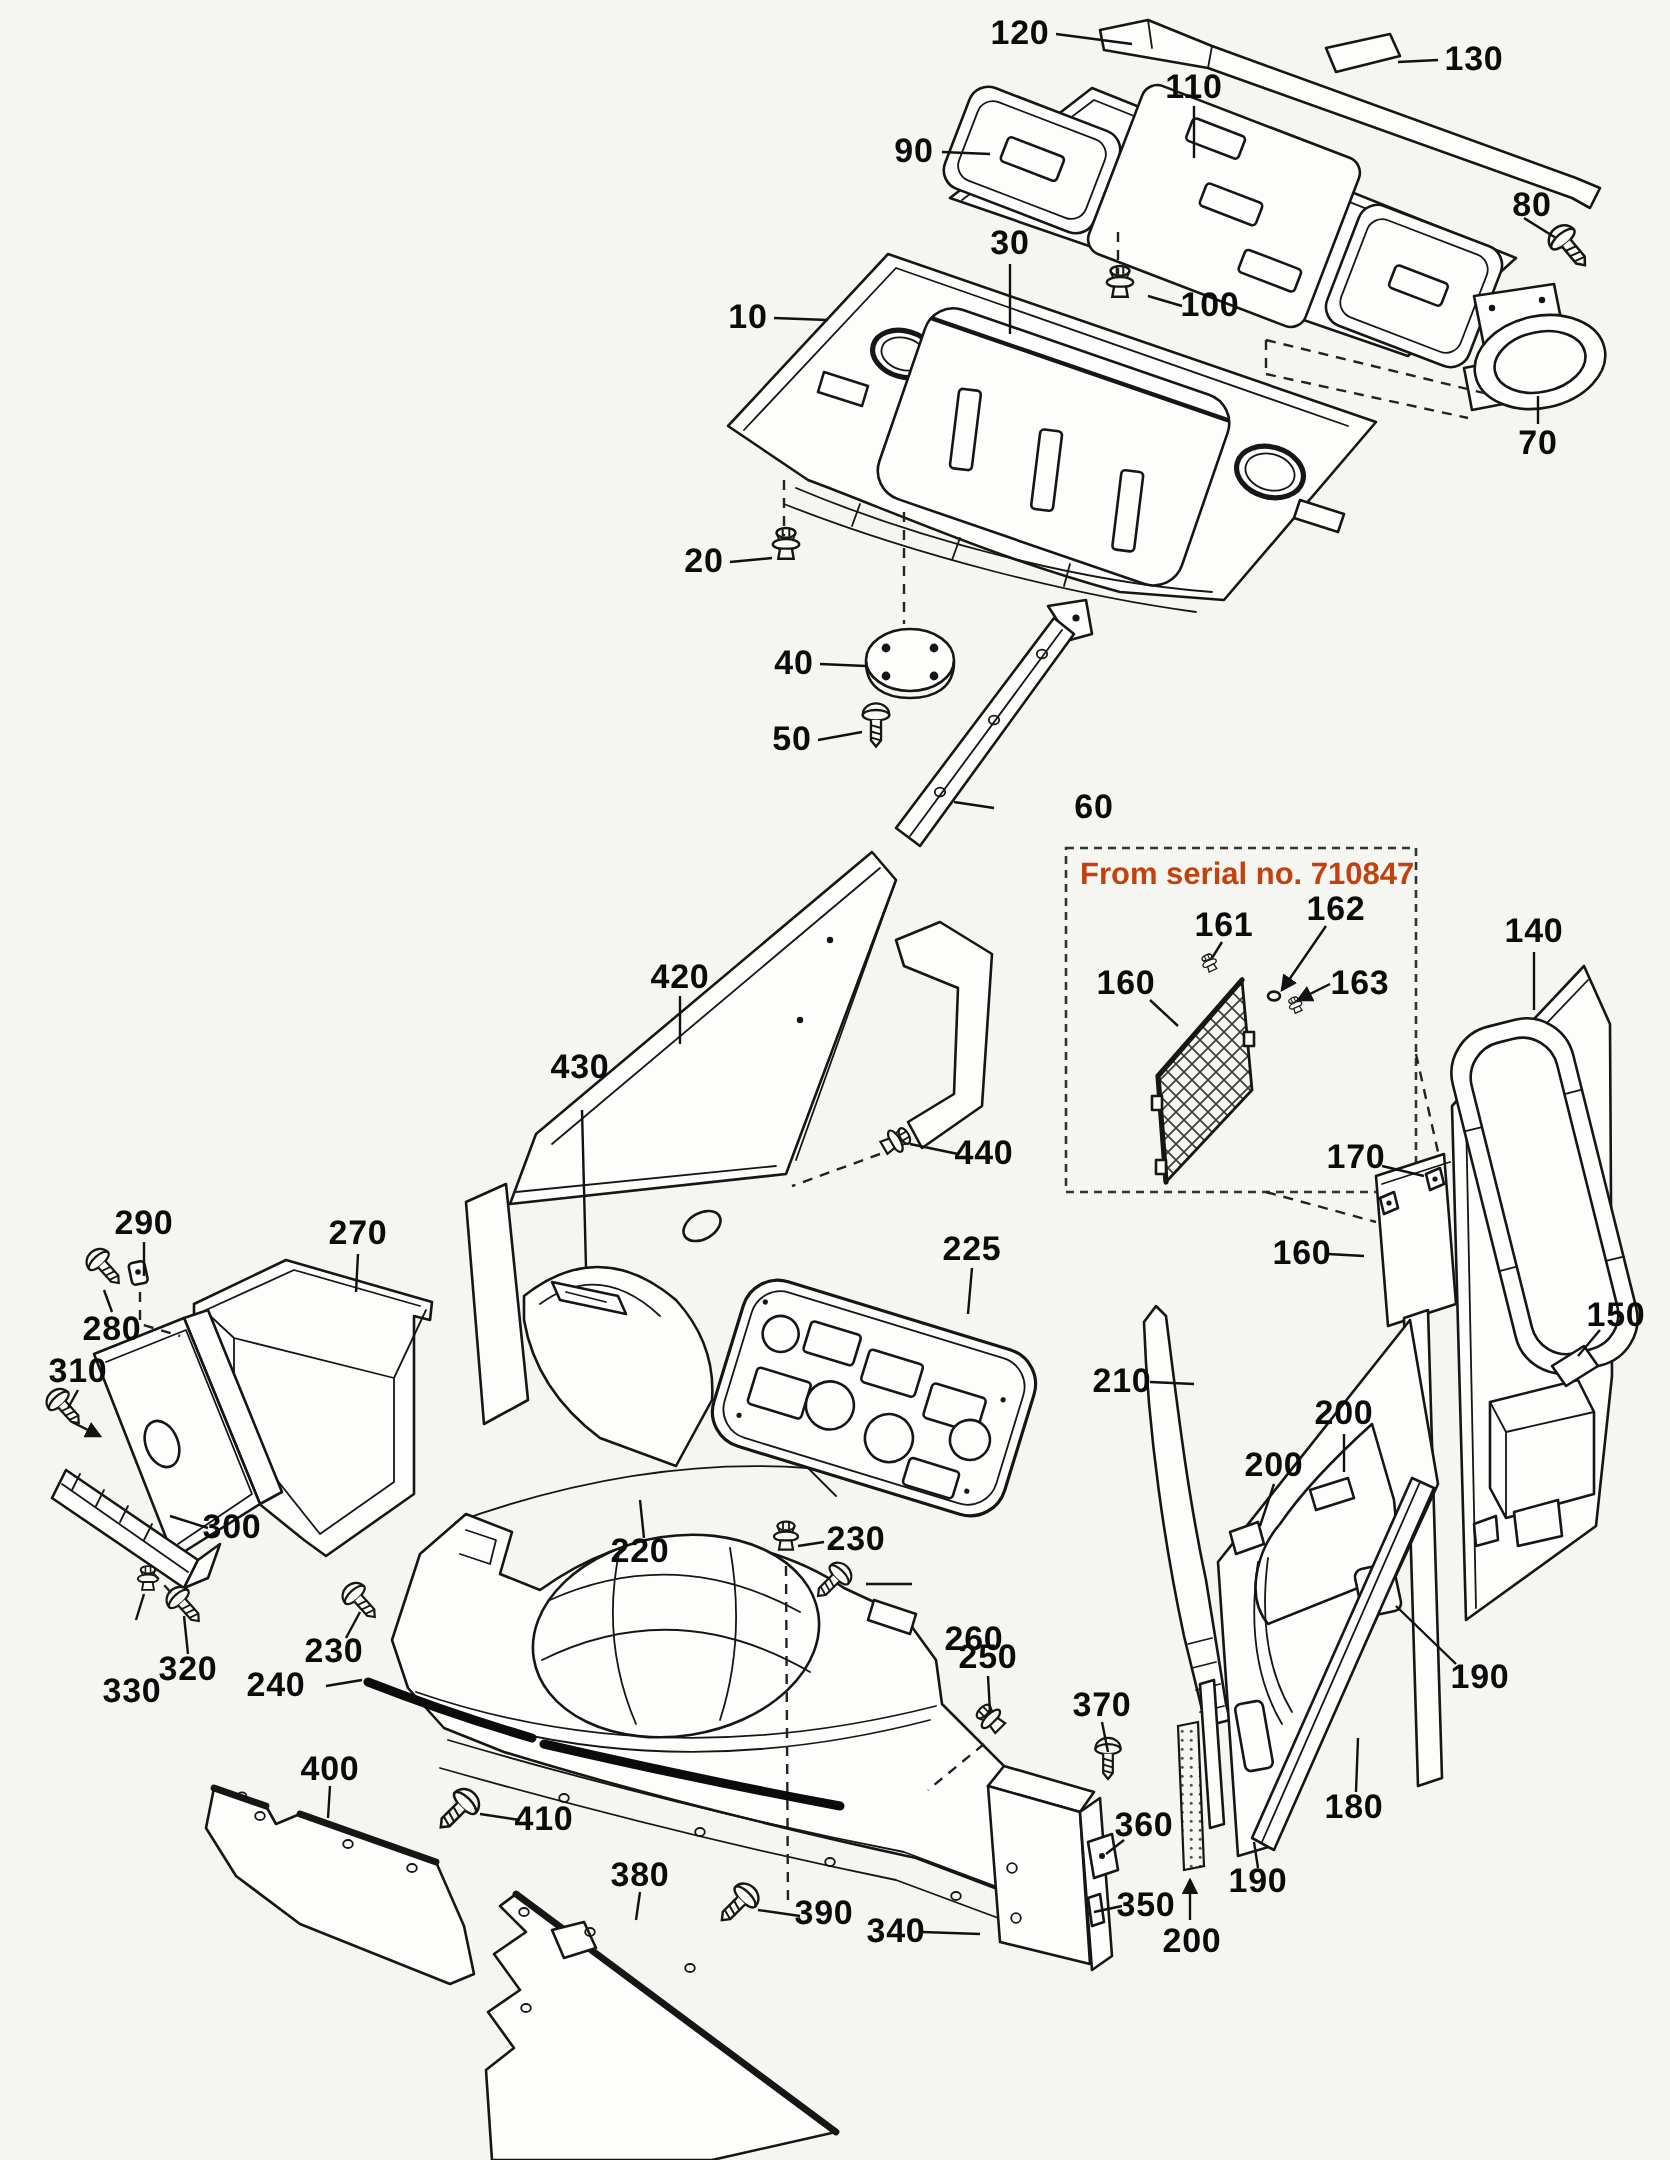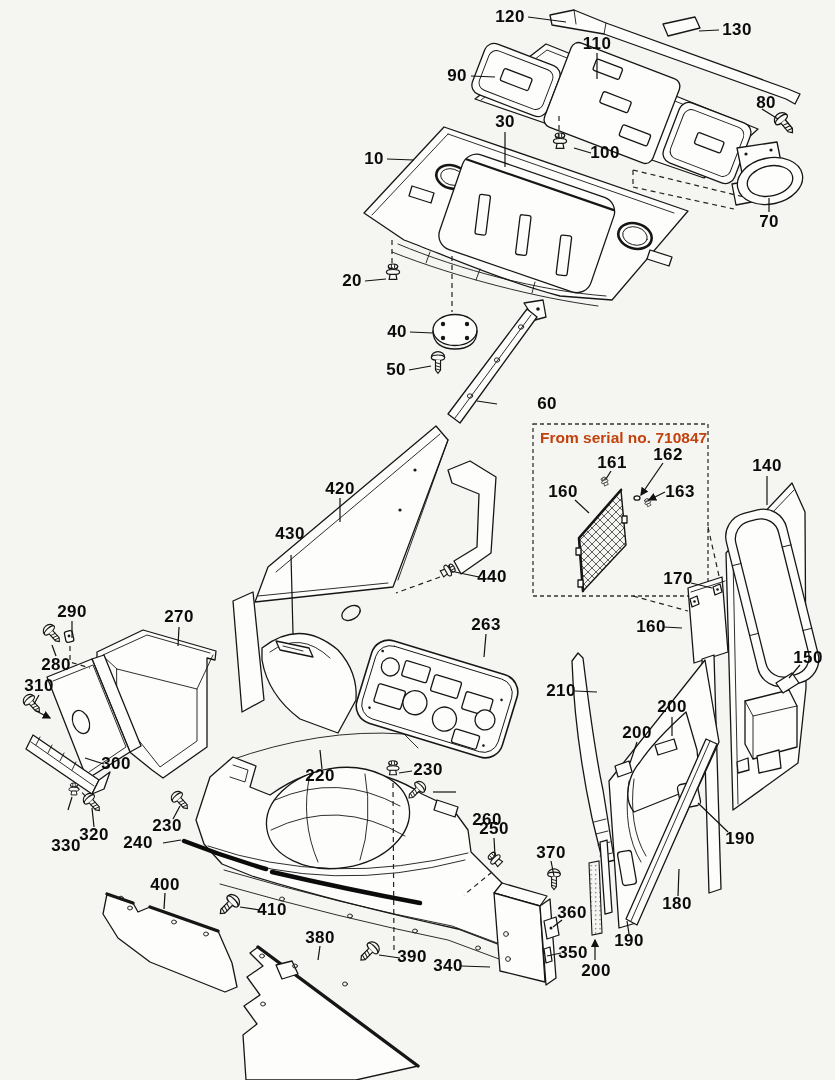--- a/index.html
+++ b/index.html
@@ -442,21 +442,21 @@
       <div class="callout" style="left: 563px; top: 492px;">160</div>
       <div class="callout" style="left: 680px; top: 492px;">163</div>
       <div class="callout" style="left: 767px; top: 466px;">140</div>
       <div class="callout" style="left: 340px; top: 489px;">420</div>
       <div class="callout" style="left: 290px; top: 534px;">430</div>
       <div class="callout" style="left: 492px; top: 577px;">440</div>
       <div class="callout" style="left: 678px; top: 579px;">170</div>
       <div class="callout" style="left: 651px; top: 627px;">160</div>
       <div class="callout" style="left: 72px; top: 612px;">290</div>
       <div class="callout" style="left: 179px; top: 617px;">270</div>
-      <div class="callout" style="left: 486px; top: 625px;">263</div>
+      <div class="callout" style="left: 486px; top: 625px;">225</div>
       <div class="callout" style="left: 56px; top: 665px;">280</div>
       <div class="callout" style="left: 39px; top: 686px;">310</div>
       <div class="callout" style="left: 808px; top: 658px;">150</div>
       <div class="callout" style="left: 561px; top: 691px;">210</div>
       <div class="callout" style="left: 672px; top: 707px;">200</div>
       <div class="callout" style="left: 637px; top: 733px;">200</div>
       <div class="callout" style="left: 320px; top: 741px; margin-top: 35px;">220</div>
       <div class="callout" style="left: 428px; top: 770px;">230</div>
       <div class="callout" style="left: 116px; top: 764px;">300</div>
       <div class="callout" style="left: 487px; top: 792px; margin-top: 28px;">260</div>

